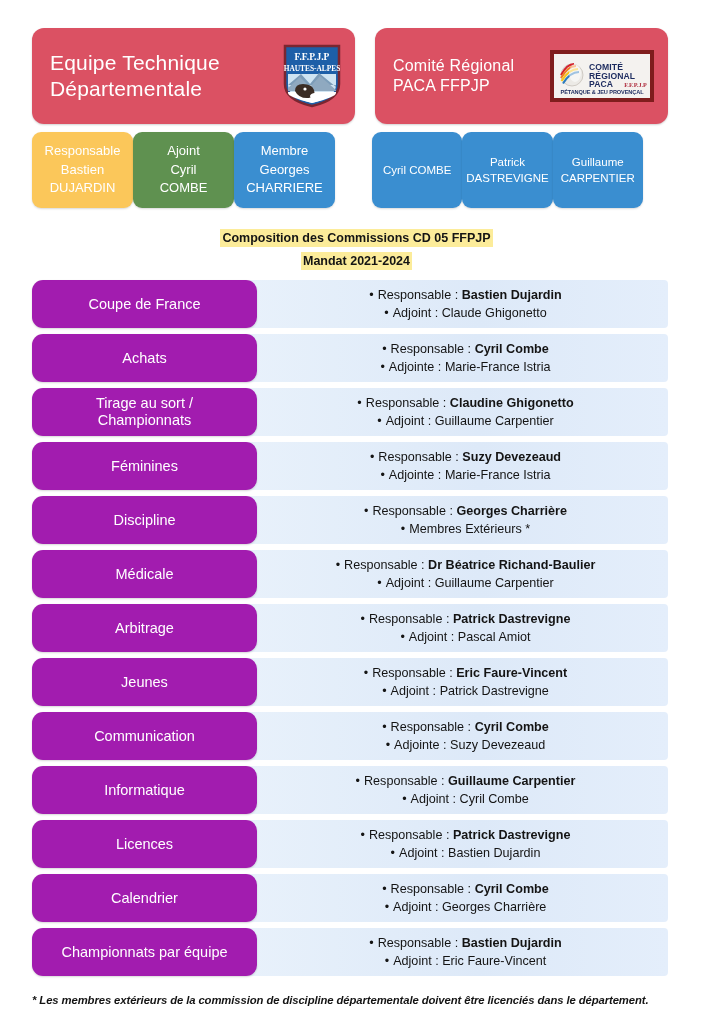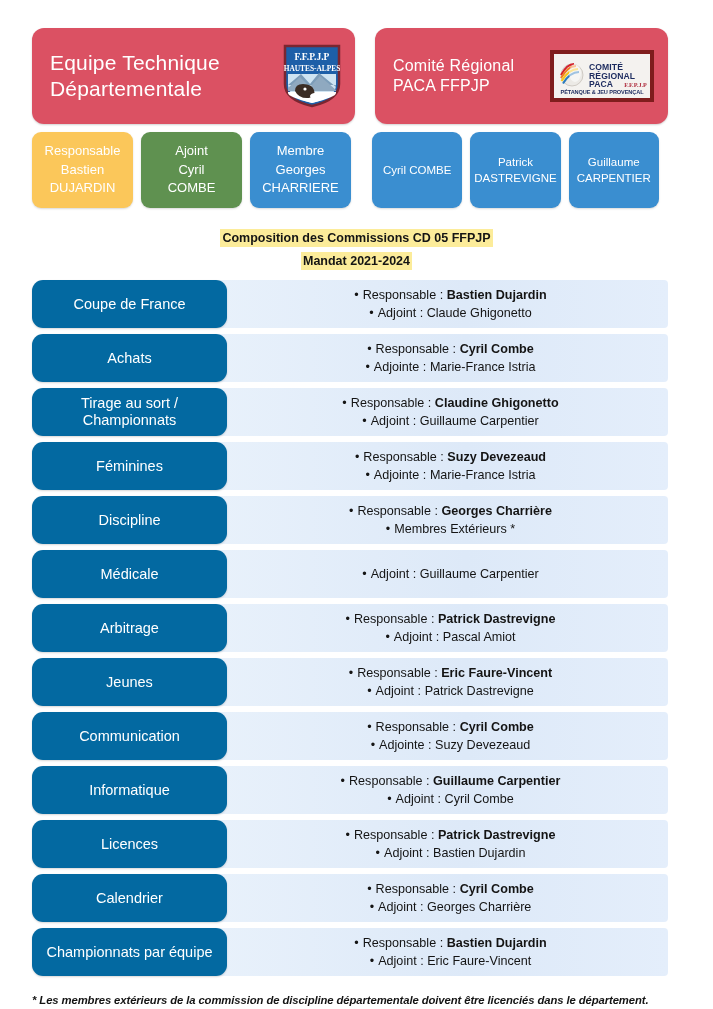--- a/index.html
+++ b/index.html
@@ -81,21 +81,21 @@
   }
   .paca-logo-inner { position: relative; width: 100%; height: 100%;
     display: flex; align-items: center; }
 
   
   .roles-row {
     display: flex;
     gap: 20px;
     padding: 8px 45px 0 32px;
   }
-  .roles-group { display: flex; gap: 8px; }
+  .roles-group { display: flex; }
   .roles-left  { width: 320px; }
   .roles-right { width: 287px; }
   .role-box {
     border-radius: 9px;
     height: 76px;
     display: flex;
     flex-direction: column;
     align-items: center;
     justify-content: center;
     color: #ffffff;
@@ -133,23 +133,23 @@
   .rows {
     padding: 0 45px 0 32px;
   }
   .row {
     display: flex;
     align-items: stretch;
     height: 48px;
     margin-bottom: 6px;
   }
   .row-label {
-    width: 195px;
+    width: 225px;
     flex: 0 0 auto;
-    background: #0369a1;
+    background: #a21caf;
     border-radius: 11px;
     color: #ffffff;
     display: flex;
     align-items: center;
     justify-content: center;
     text-align: center;
     font-size: 14.5px;
     line-height: 1.2;
     white-space: pre-line;
     box-shadow: 0 1px 2px rgba(0,0,0,0.16);
@@ -311,20 +311,21 @@
     <div class="row">
       <div class="row-label">Discipline</div>
       <div class="row-detail">
         <div class="bullet-line"><span class="dot">•</span><span>Responsable :</span> <b>Georges Charrière</b></div>
         <div class="bullet-line"><span class="dot">•</span><span>Membres Extérieurs *</span></div>
       </div>
     </div>
     <div class="row">
       <div class="row-label">Médicale</div>
       <div class="row-detail">
+        <div class="bullet-line"><span class="dot">•</span><span>Responsable :</span> <b>Dr Béatrice Richand-Baulier</b></div>
         <div class="bullet-line"><span class="dot">•</span><span>Adjoint :</span> <span>Guillaume Carpentier</span></div>
       </div>
     </div>
     <div class="row">
       <div class="row-label">Arbitrage</div>
       <div class="row-detail">
         <div class="bullet-line"><span class="dot">•</span><span>Responsable :</span> <b>Patrick Dastrevigne</b></div>
         <div class="bullet-line"><span class="dot">•</span><span>Adjoint :</span> <span>Pascal Amiot</span></div>
       </div>
     </div>

